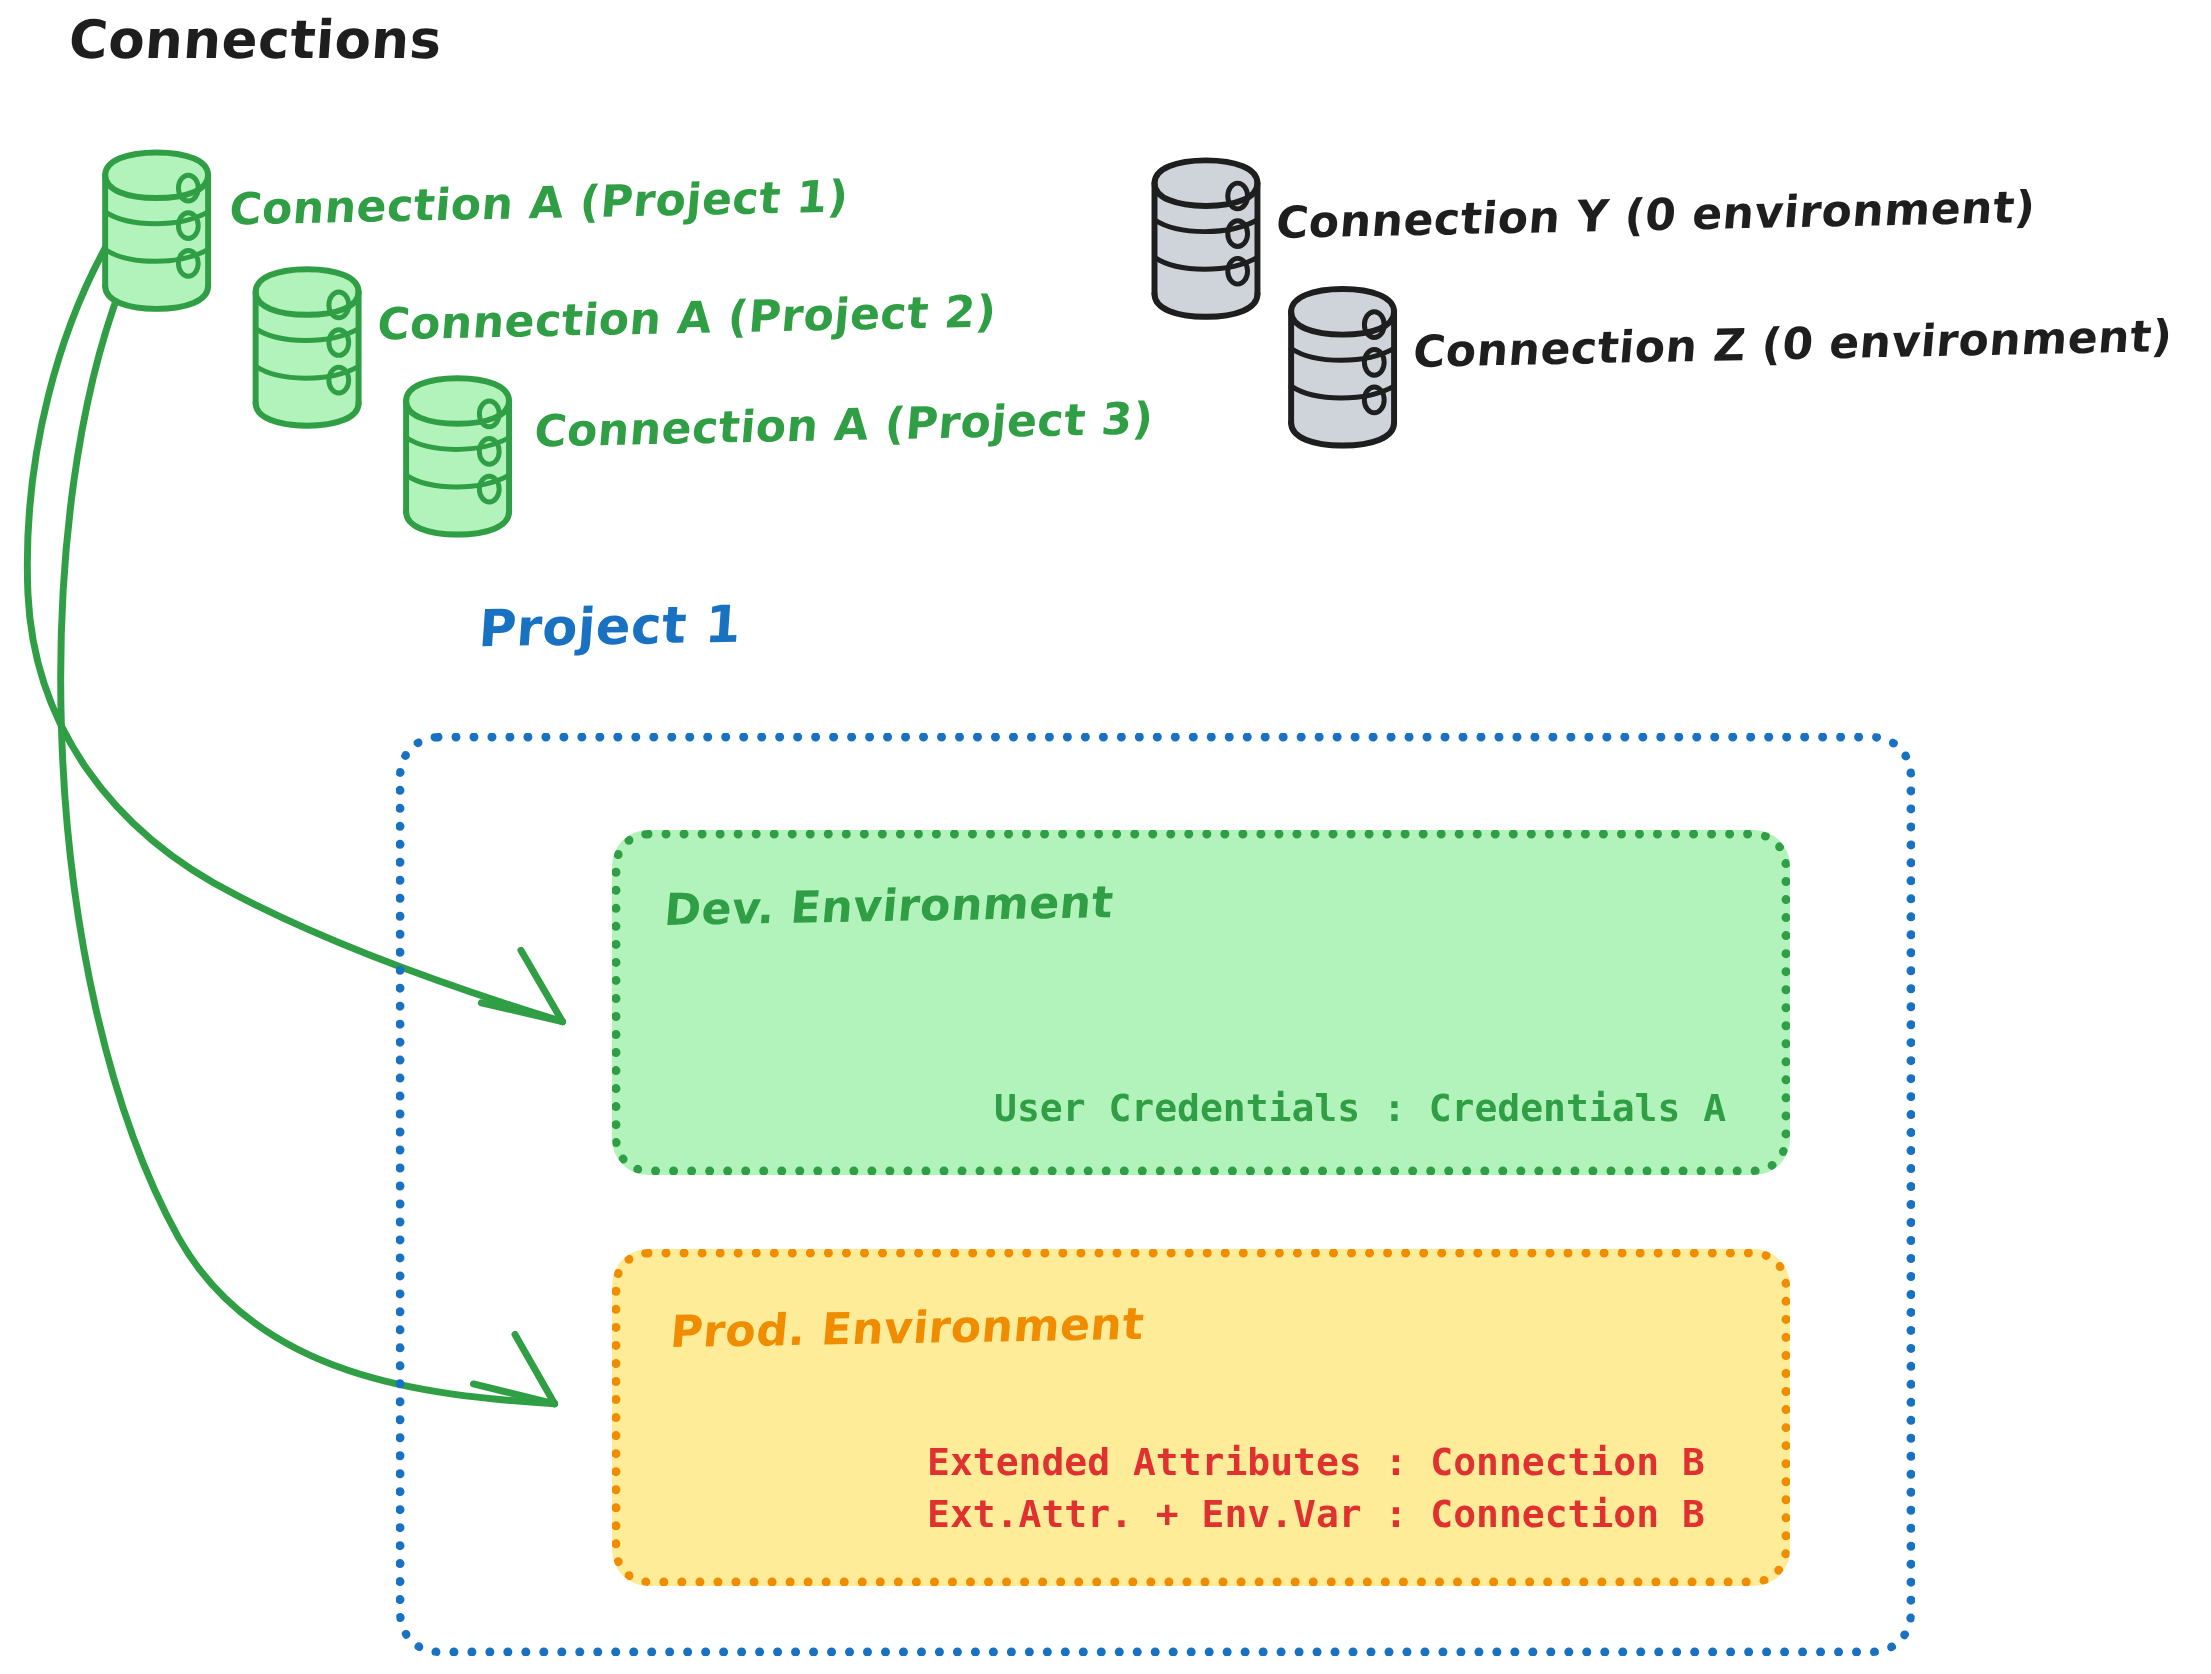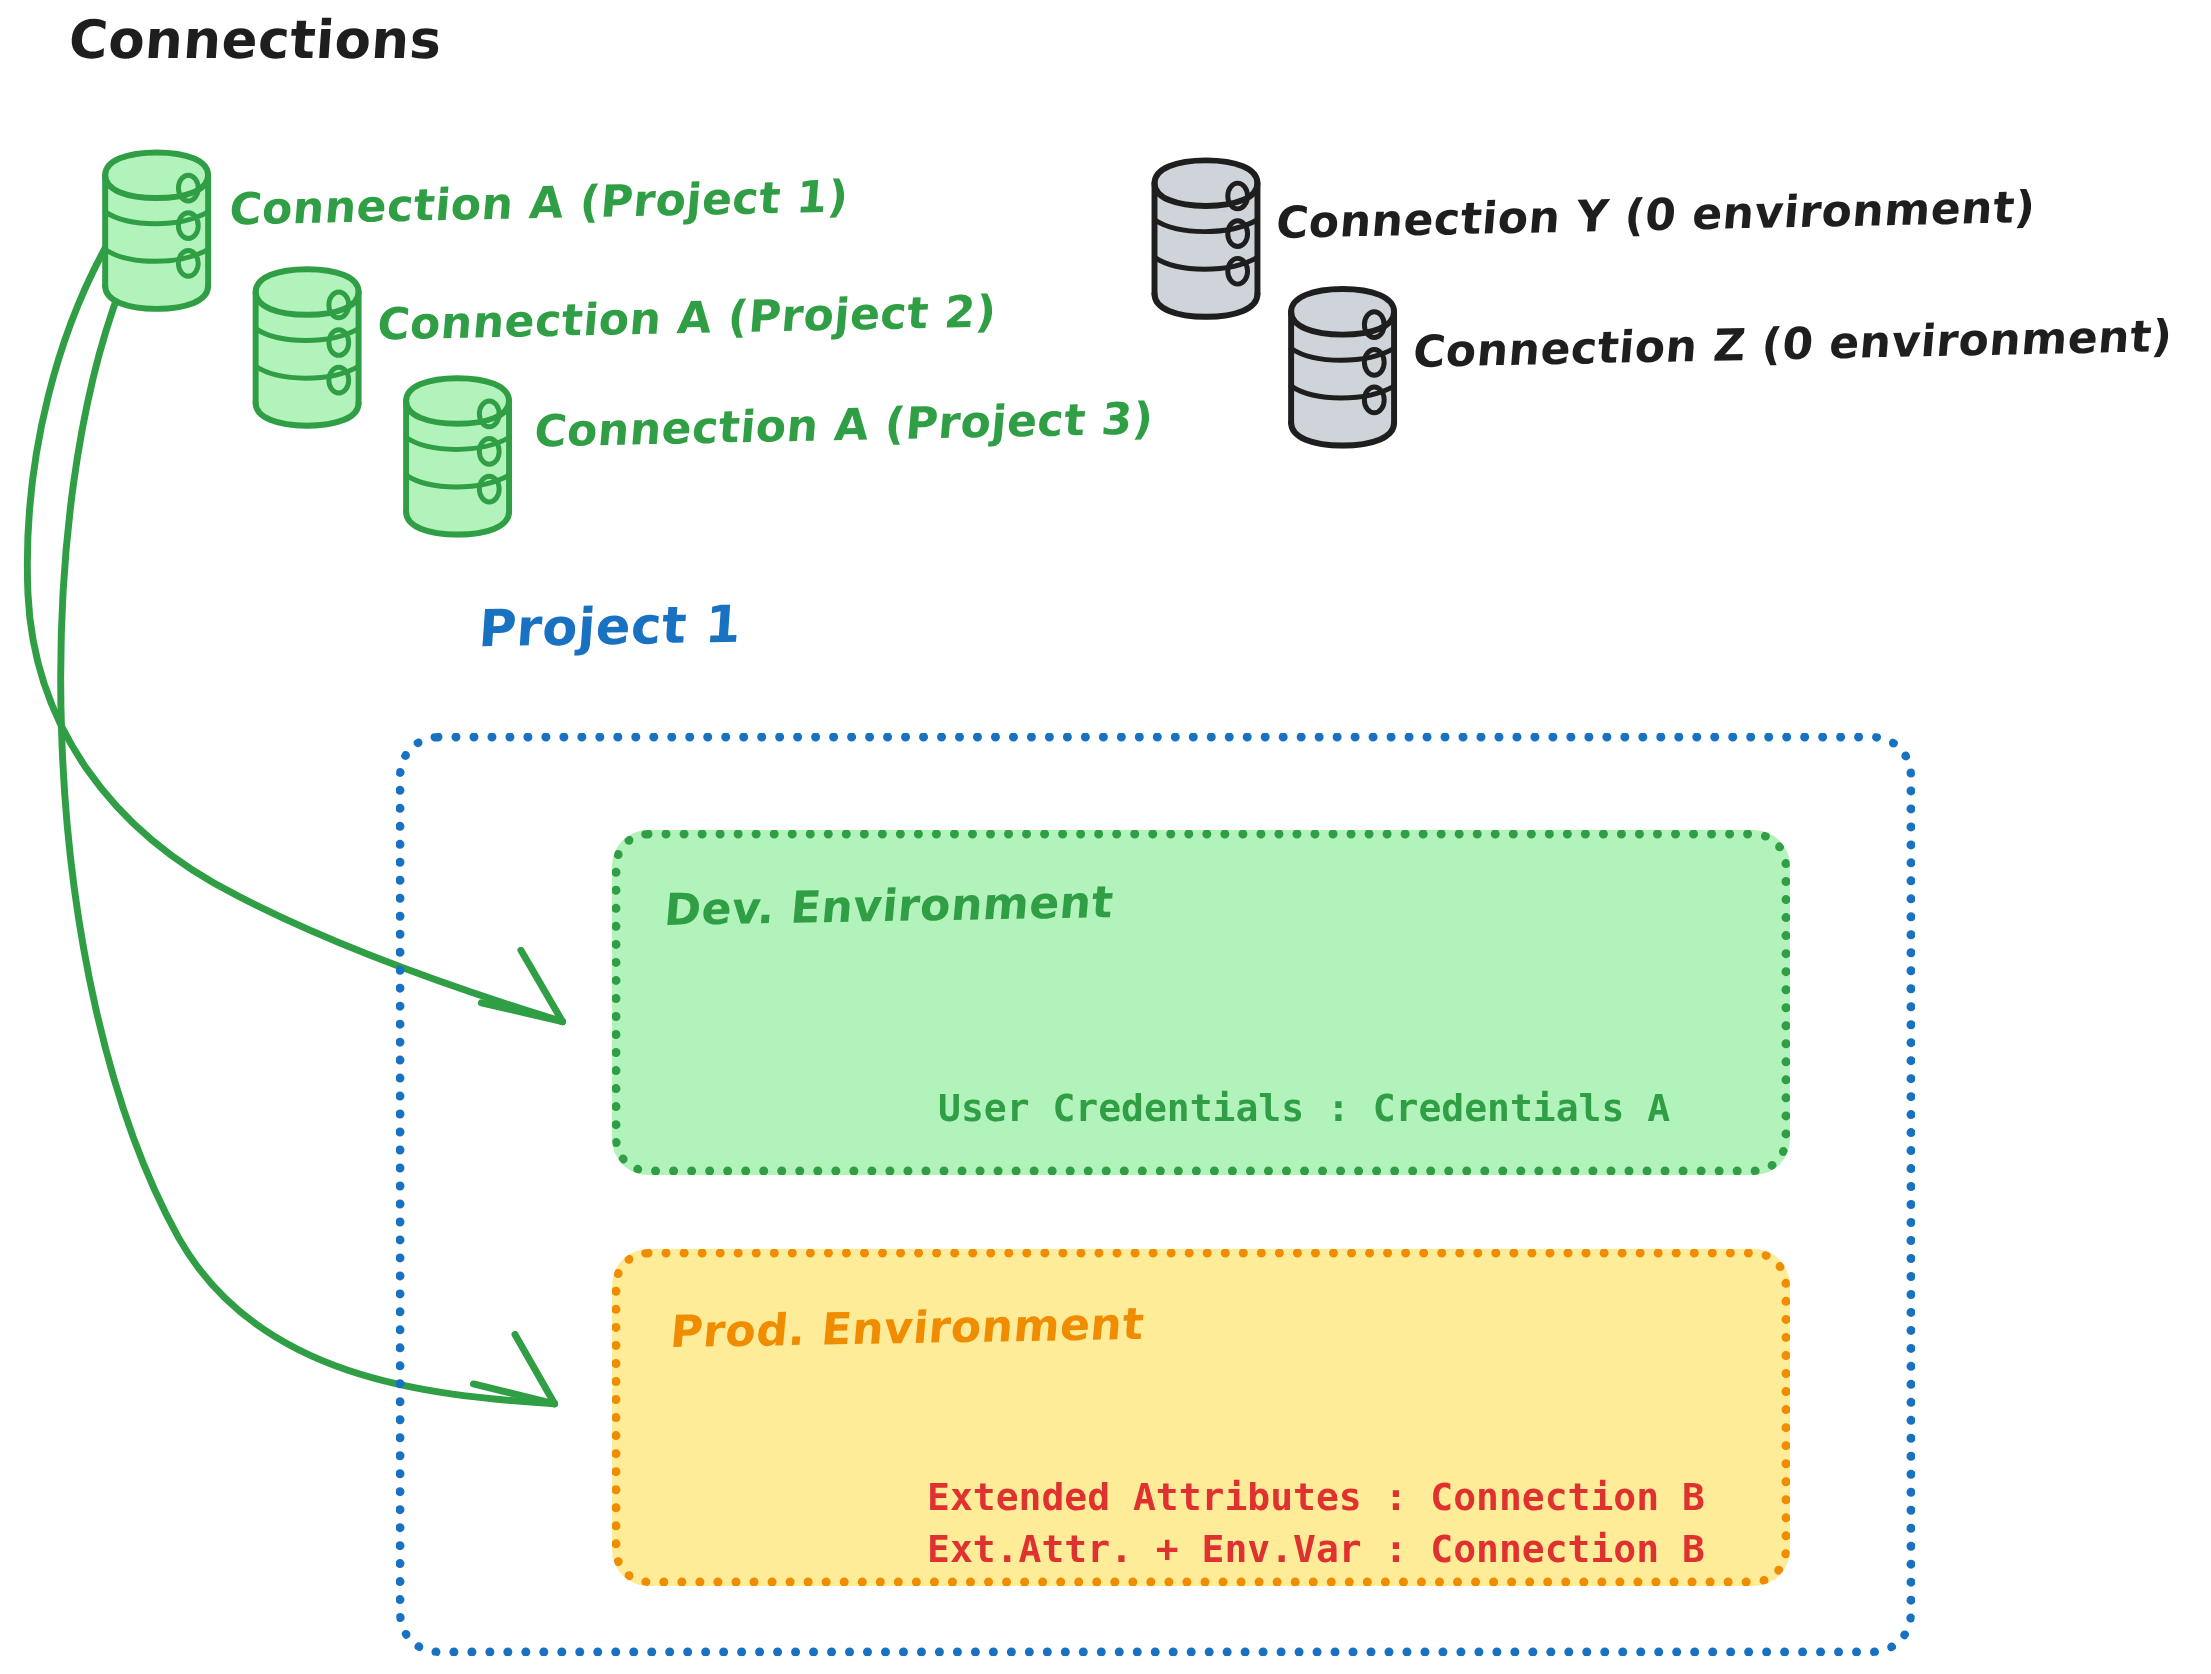--- a/index.html
+++ b/index.html
@@ -72,21 +72,20 @@
     color: #f08c00;
     transform: skewX(-6deg) rotate(-1deg);
   }
   .t-code-green {
     font-size: 38px;
     color: #2f9e44;
   }
   .t-code-red {
     font-size: 38px;
     color: #e03131;
-    margin-top: 35px;
   }
   
   .box {
     position: absolute;
     box-sizing: border-box;
   }
   .box-project {
     border: 9px dotted #1971c2;
     border-radius: 42px;
     background: transparent;
@@ -204,21 +203,21 @@
   <div class="txt hand t-conn-black" style="left:1277px; top:190px;">Connection Y (0 environment)</div>
 
   <div class="txt hand t-conn-black" style="left:1414px; top:319px;">Connection Z (0 environment)</div>
 
   <div class="txt hand t-project" style="left:479px; top:598px;">Project 1</div>
 
   <div class="box box-project" style="left:396px; top:733px; width:1519px; height:923px;"></div>
 
   <div class="box box-dev" style="left:612px; top:830px; width:1178px; height:345px;"></div>
   <div class="txt hand t-env-green" style="left:665px; top:881px;">Dev. Environment</div>
-  <div class="txt mono t-code-green" style="left:938px; top:1087px;">User Credentials : Credentials A</div>
+  <div class="txt mono t-code-green" style="left:994px; top:1087px;">User Credentials : Credentials A</div>
 
   <div class="box box-prod" style="left:612px; top:1249px; width:1178px; height:337px;"></div>
   <div class="txt hand t-env-orange" style="left:671px; top:1303px;">Prod. Environment</div>
   <div class="txt mono t-code-red" style="left:927px; top:1441px;">Extended Attributes : Connection B</div>
   <div class="txt mono t-code-red" style="left:927px; top:1493px;">Ext.Attr. + Env.Var : Connection B</div>
 
 </div>
 
 
 </body></html>

